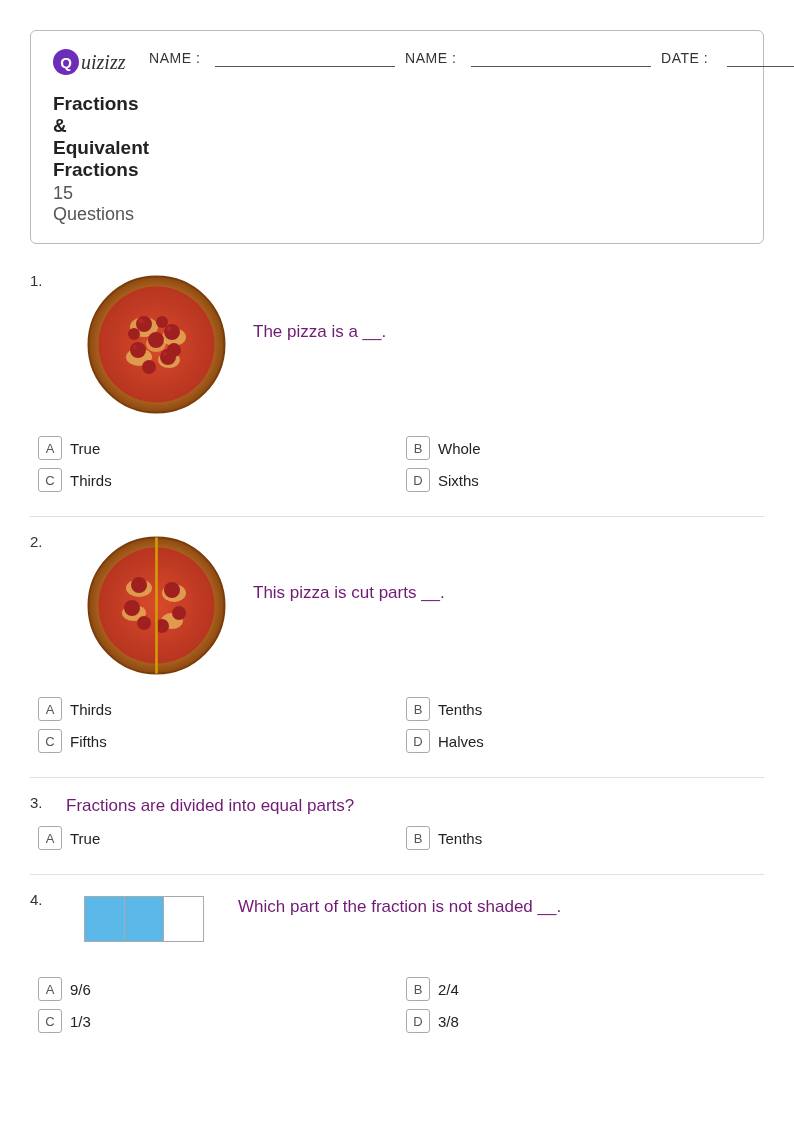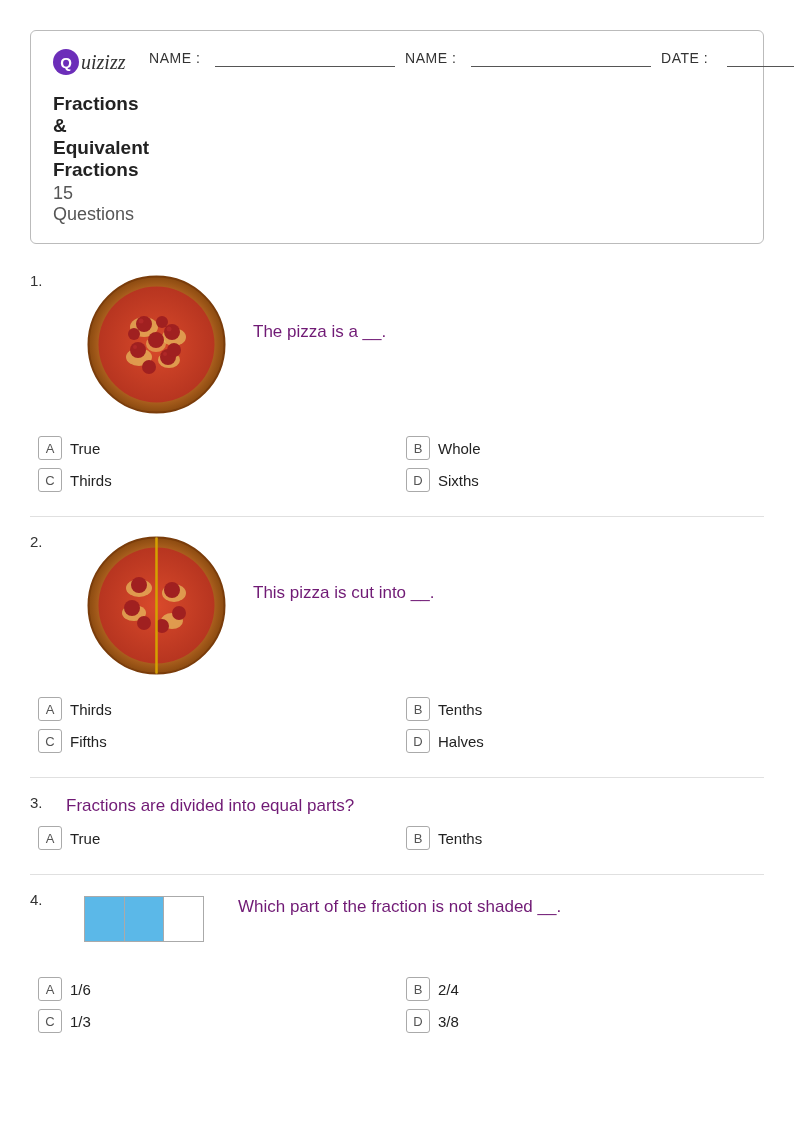--- a/index.html
+++ b/index.html
@@ -325,21 +325,21 @@
             <ellipse cx="88" cy="88" rx="11" ry="8" fill="#e8c060" opacity="0.7"></ellipse>
             <circle cx="88" cy="57" r="8" fill="#a02020"></circle>
             <circle cx="95" cy="80" r="7" fill="#a02020"></circle>
             <circle cx="78" cy="93" r="7" fill="#a02020"></circle>
           </g>
 
           <line x1="72.5" y1="4.5" x2="72.5" y2="140.5" stroke="#d4a000" stroke-width="2.5"></line>
         </svg>
       </div>
       <div style="padding-top:50px;">
-        <span class="question-text">This pizza is cut into __.</span>
+        <span class="question-text">This pizza is cut parts __.</span>
       </div>
     </div>
     <div class="choices-grid" style="margin-top:16px;">
       <div class="choice-item">
         <div class="choice-letter">A</div>
         <span class="choice-text">Thirds</span>
       </div>
       <div class="choice-item">
         <div class="choice-letter">B</div>
         <span class="choice-text">Tenths</span>
@@ -391,21 +391,21 @@
           </div>
         </div>
       </div>
       <div style="padding-top:6px;">
         <span class="question-text">Which part of the fraction is not shaded __.</span>
       </div>
     </div>
     <div class="choices-grid" style="margin-top:30px;">
       <div class="choice-item">
         <div class="choice-letter">A</div>
-        <span class="choice-text">1/6</span>
+        <span class="choice-text">9/6</span>
       </div>
       <div class="choice-item">
         <div class="choice-letter">B</div>
         <span class="choice-text">2/4</span>
       </div>
       <div class="choice-item">
         <div class="choice-letter">C</div>
         <span class="choice-text">1/3</span>
       </div>
       <div class="choice-item">

